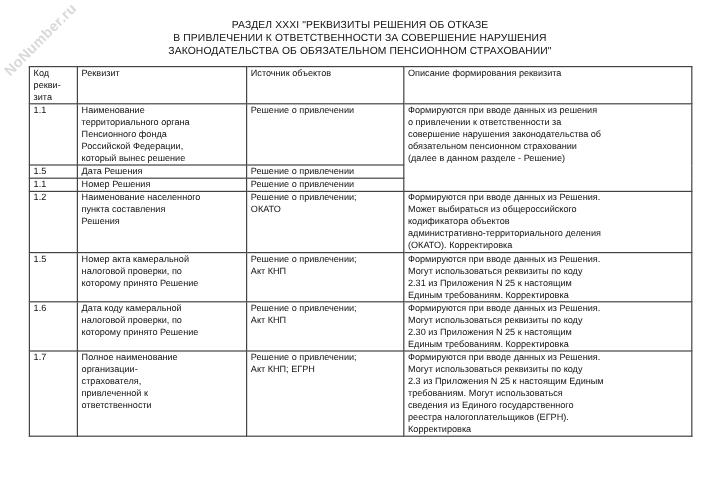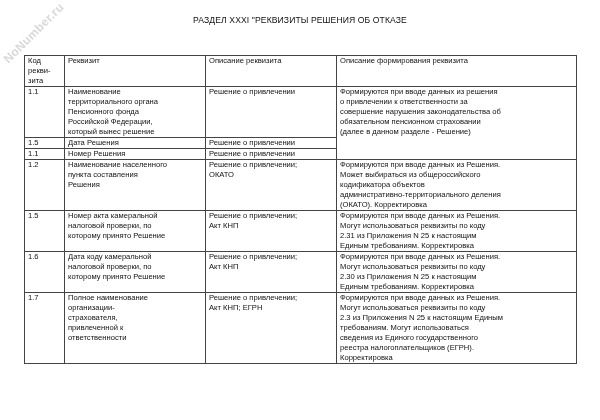--- a/index.html
+++ b/index.html
@@ -27,30 +27,32 @@
   tr.r17 td { height: 68px; }
   .ml { white-space: pre-line; }
 </style>
 </head>
 <body>
 
 <div class="watermark">NoNumber.ru</div>
 
 <div class="title">
   <div>РАЗДЕЛ XXXI "РЕКВИЗИТЫ РЕШЕНИЯ ОБ ОТКАЗЕ</div>
+  <div>В ПРИВЛЕЧЕНИИ К ОТВЕТСТВЕННОСТИ ЗА СОВЕРШЕНИЕ НАРУШЕНИЯ</div>
+  <div>ЗАКОНОДАТЕЛЬСТВА ОБ ОБЯЗАТЕЛЬНОМ ПЕНСИОННОМ СТРАХОВАНИИ"</div>
 </div>
 
 <table>
   <tbody>
       <tr class="h">
     <td class="c1 ml">Код
 рекви-
 зита</td>
     <td class="c2">Реквизит</td>
-    <td class="c3">Описание реквизита</td>
+    <td class="c3">Источник объектов</td>
     <td class="c4">Описание формирования реквизита</td>
   </tr>
   <tr class="r11">
     <td class="c1">1.1</td>
     <td class="c2 ml">Наименование
 территориального органа
 Пенсионного фонда
 Российской Федерации,
 который вынес решение</td>
     <td class="c3 ml">Решение о привлечении</td>

